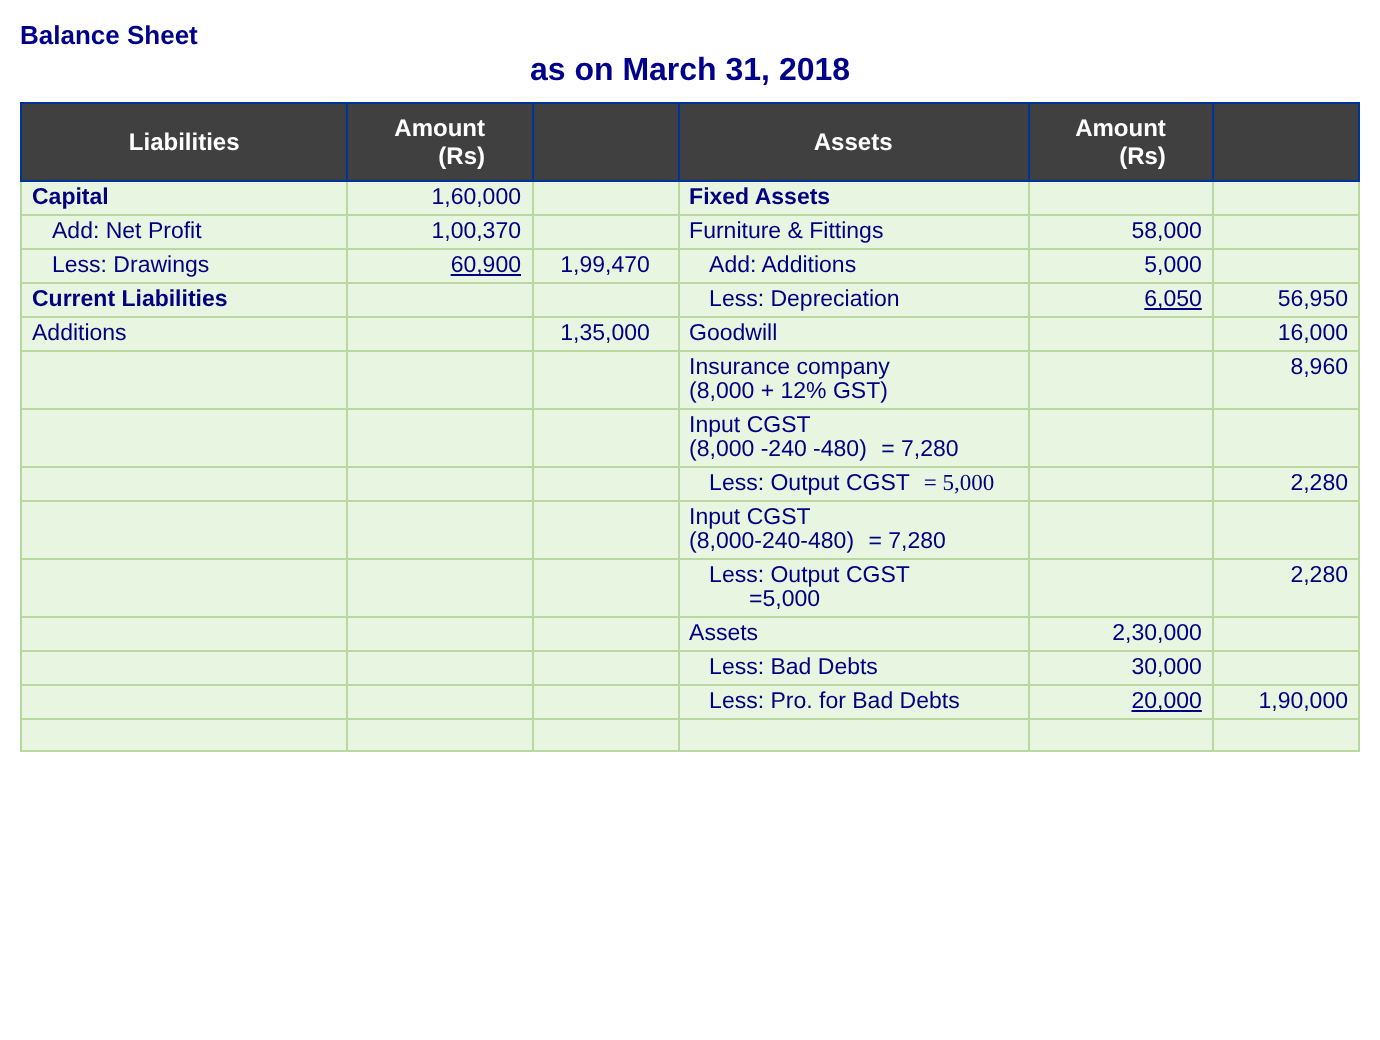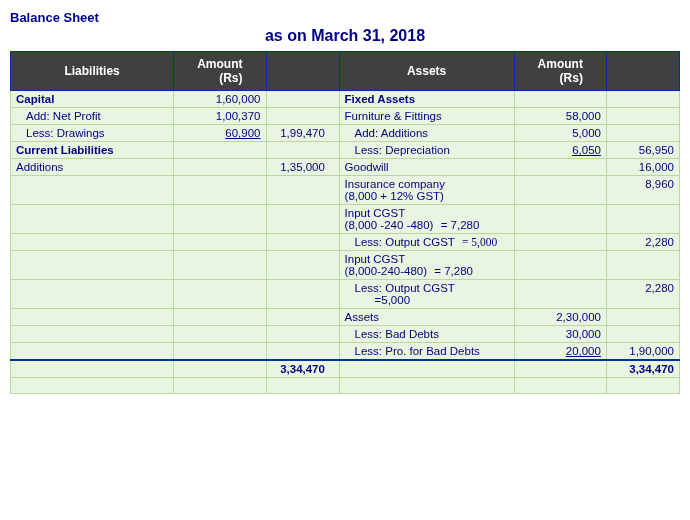--- a/index.html
+++ b/index.html
@@ -209,28 +209,20 @@
 
     <tr>
       <td class="col-liabilities"></td>
       <td class="col-liab-amount"></td>
       <td class="col-liab-total"></td>
       <td class="col-assets indent1">Less: Pro. for Bad Debts</td>
       <td class="col-asset-amount underline">20,000</td>
       <td class="col-asset-total">1,90,000</td>
     </tr>
 
-    <tr class="total-row">
-      <td class="col-liabilities"></td>
-      <td class="col-liab-amount"></td>
-      <td class="col-liab-total bold">3,34,470</td>
-      <td class="col-assets"></td>
-      <td class="col-asset-amount"></td>
-      <td class="col-asset-total bold">3,34,470</td>
-    </tr>
 
     <tr>
       <td class="col-liabilities" style="height:16px;"></td>
       <td class="col-liab-amount"></td>
       <td class="col-liab-total"></td>
       <td class="col-assets"></td>
       <td class="col-asset-amount"></td>
       <td class="col-asset-total"></td>
     </tr>
   </tbody>

